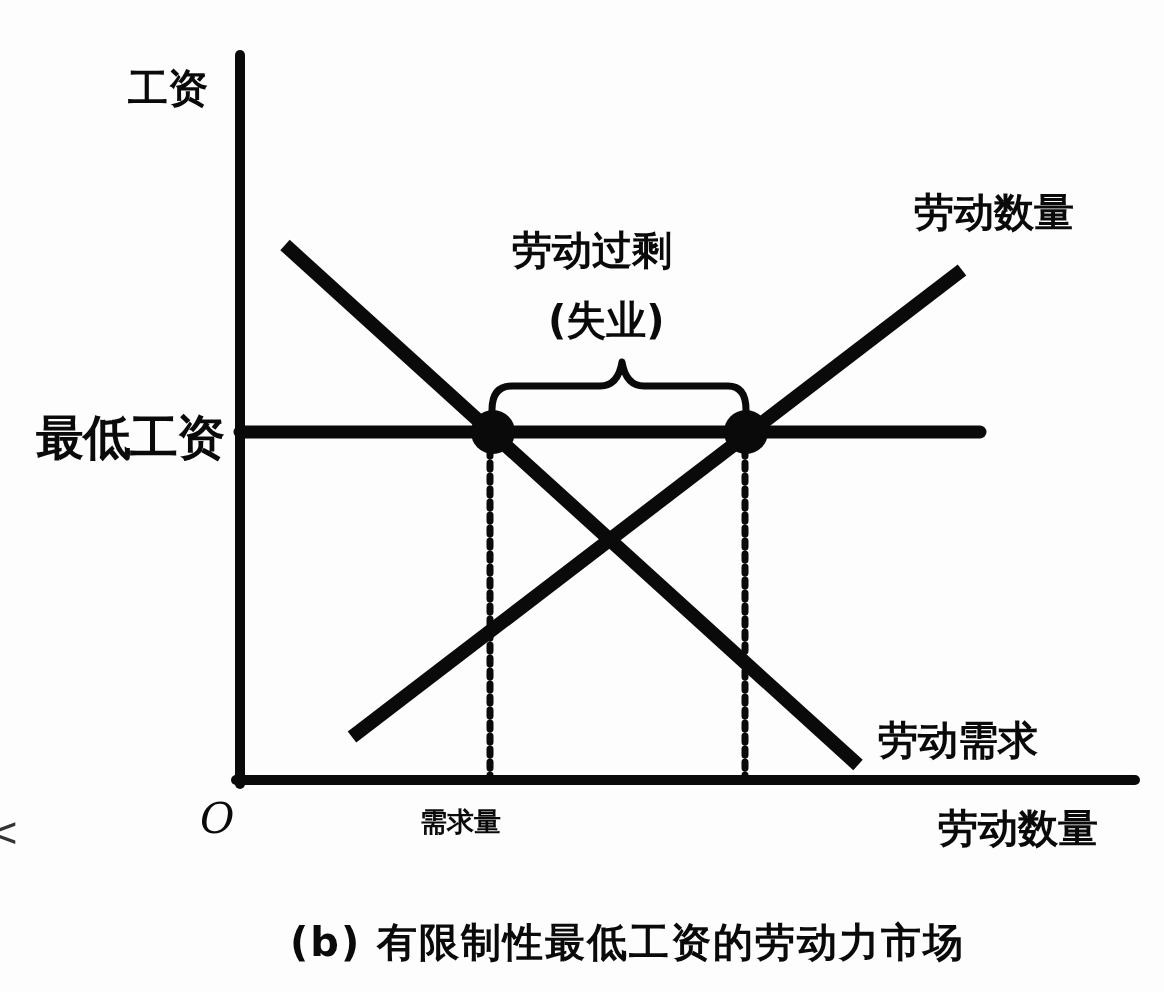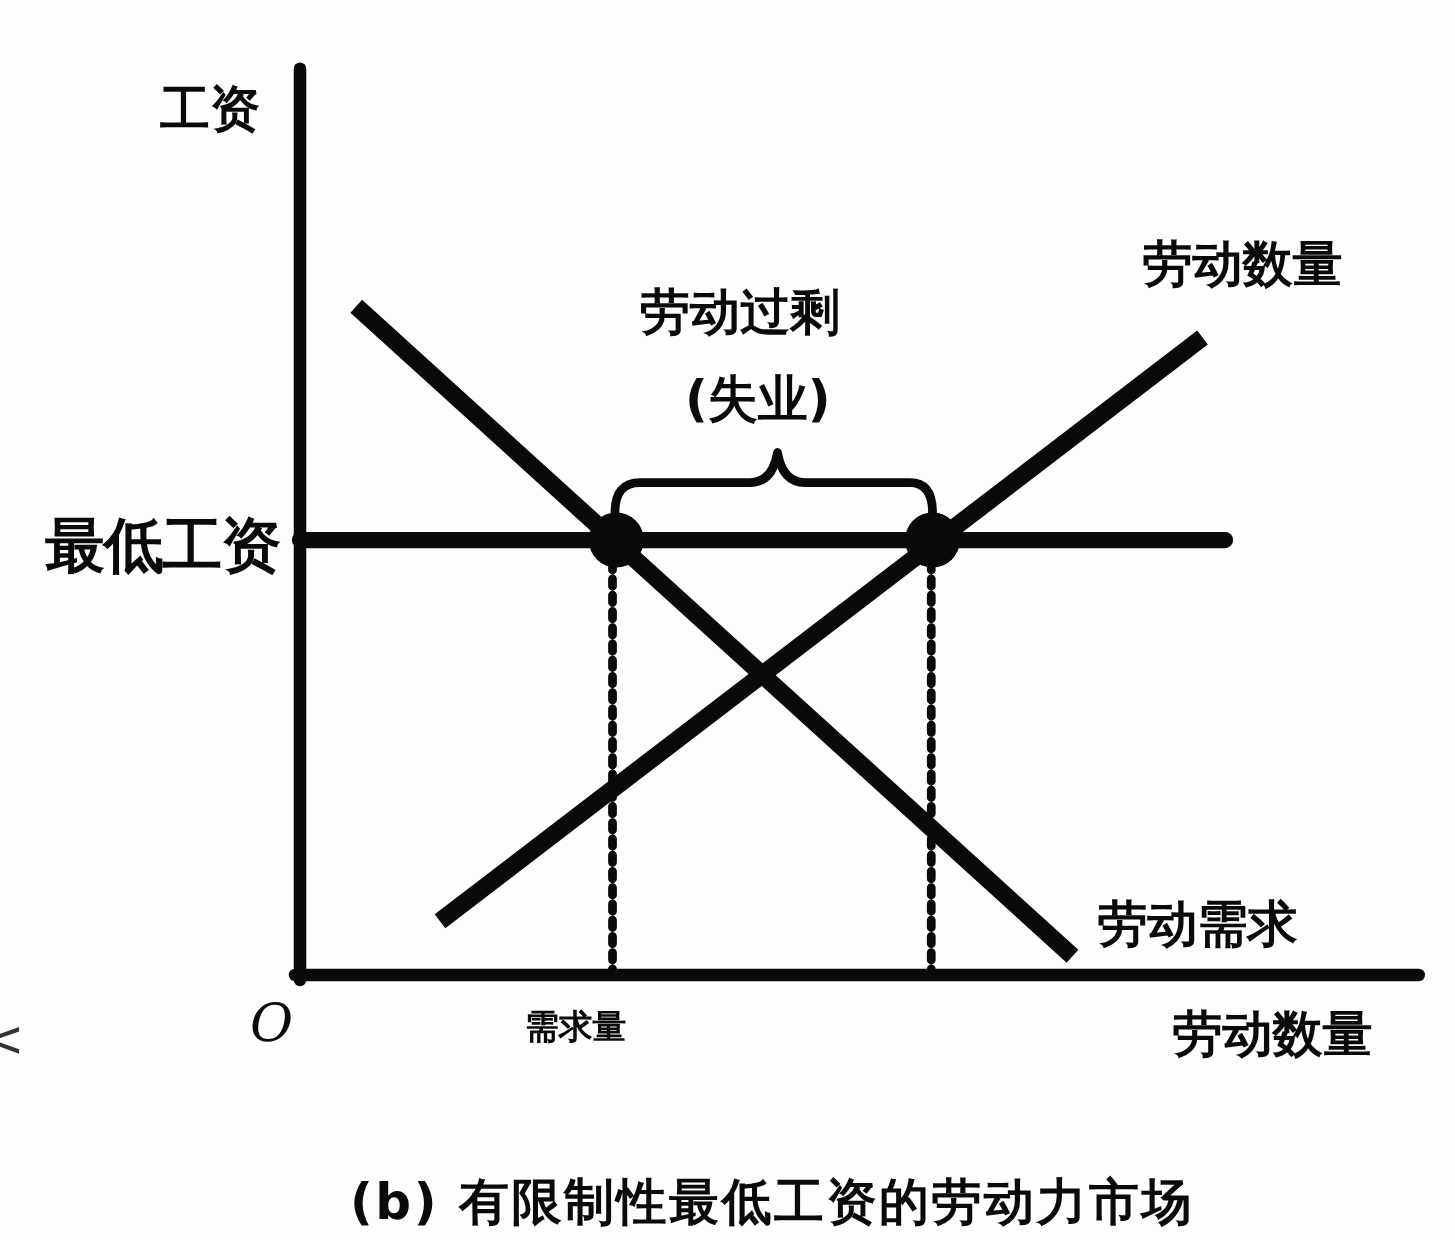--- a/index.html
+++ b/index.html
@@ -32,21 +32,21 @@
     .ylabel { left: 128px; top: 68px; font-size: 40px; }
     .minwage-label { left: 36px; top: 413px; font-size: 48px; letter-spacing: -1px; }
     .surplus-label { left: 512px; top: 230px; font-size: 40px; }
     .surplus-sub { left: 548px; top: 300px; font-size: 40px; text-align: right; }
     .supply-label { left: 914px; top: 192px; font-size: 40px; }
     .demand-label { left: 878px; top: 720px; font-size: 40px; }
     .origin-label { left: 200px; top: 798px; font-size: 42px; font-style: italic; font-weight: normal; font-family: "DejaVu Serif", serif; }
     .qd-label { left: 420px; top: 808px; font-size: 27px; }
     .qs-label { left: 672px; top: 808px; font-size: 40px; }
     .xlabel { left: 938px; top: 808px; font-size: 40px; }
-    .caption { left: 280px; top: 922px; font-size: 40px; letter-spacing: 2px; margin-top: 20px; }
+    .caption { left: 290px; top: 922px; font-size: 40px; letter-spacing: 2px; }
     .edge-mark { left: -14px; top: 812px; font-size: 40px; font-weight: normal; color: #333; }
   </style>
 </head>
 <body>
 
 <div id="diagram">
   <svg width="1164" height="992" viewBox="0 0 1164 992" style="position:absolute;left:0;top:0;">
 
     <line x1="240" y1="55" x2="240" y2="784" stroke="#0a0a0a" stroke-width="10" stroke-linecap="round"></line>
 

